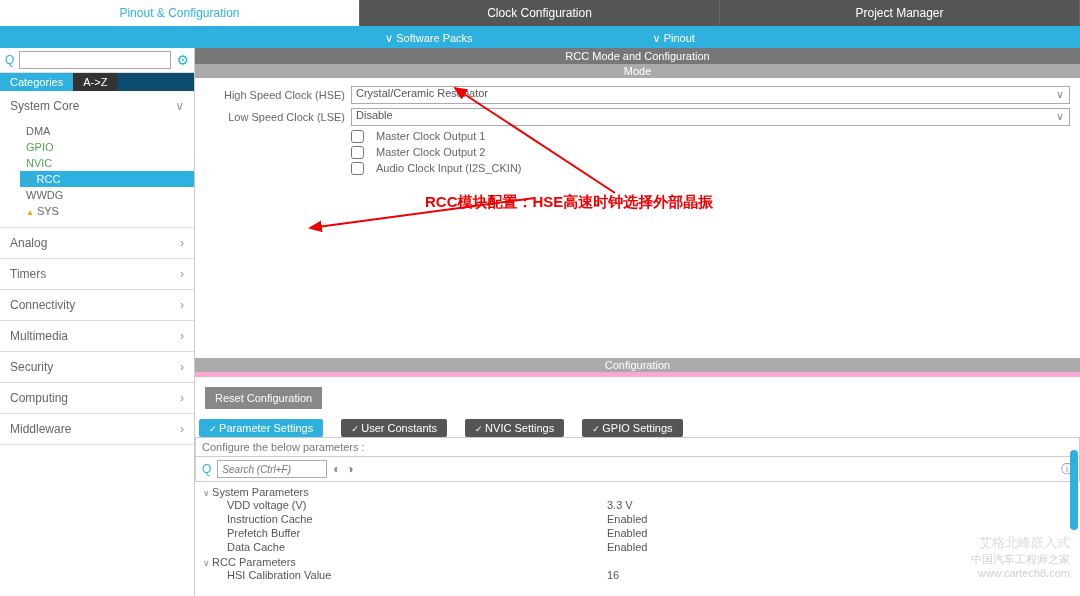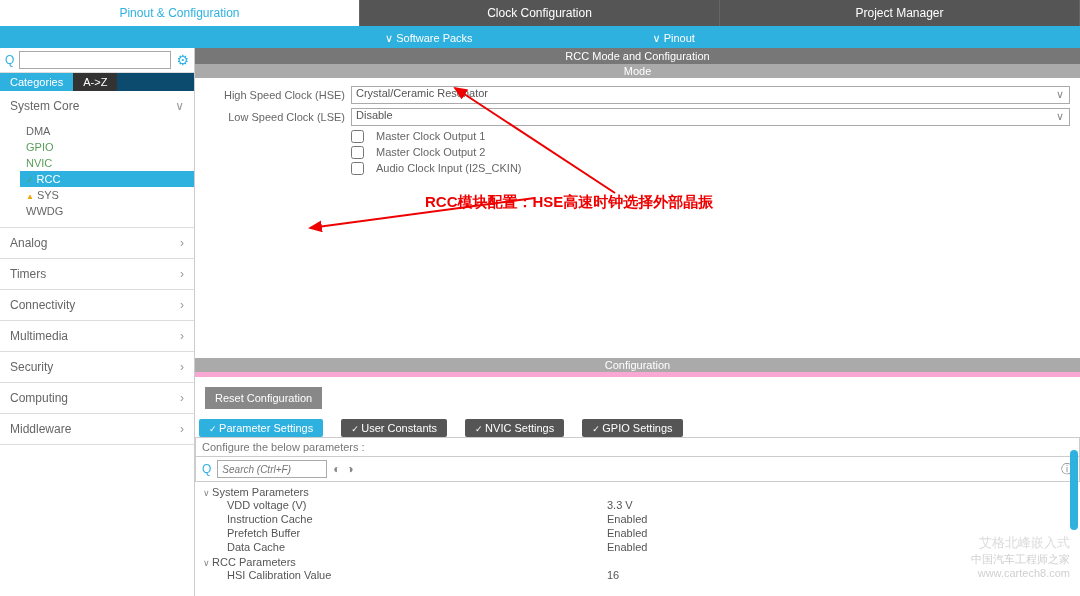--- a/index.html
+++ b/index.html
@@ -94,22 +94,22 @@
       <div class="catgroup">
         <div class="catheader">
           <span>System Core</span>
           <span class="chev">∨</span>
         </div>
         <div class="catitems">
           <div class="catitem">DMA</div>
           <div class="catitem green">GPIO</div>
           <div class="catitem green">NVIC</div>
           <div class="catitem selected check">RCC</div>
+          <div class="catitem">WWDG</div>
           <div class="catitem warn">SYS</div>
-          <div class="catitem">WWDG</div>
         </div>
       </div>
       <div class="catgroup">
           <div class="catheader">
             <span>Analog</span>
             <span class="chev">›</span>
           </div>
         </div>
       <div class="catgroup">
           <div class="catheader">

